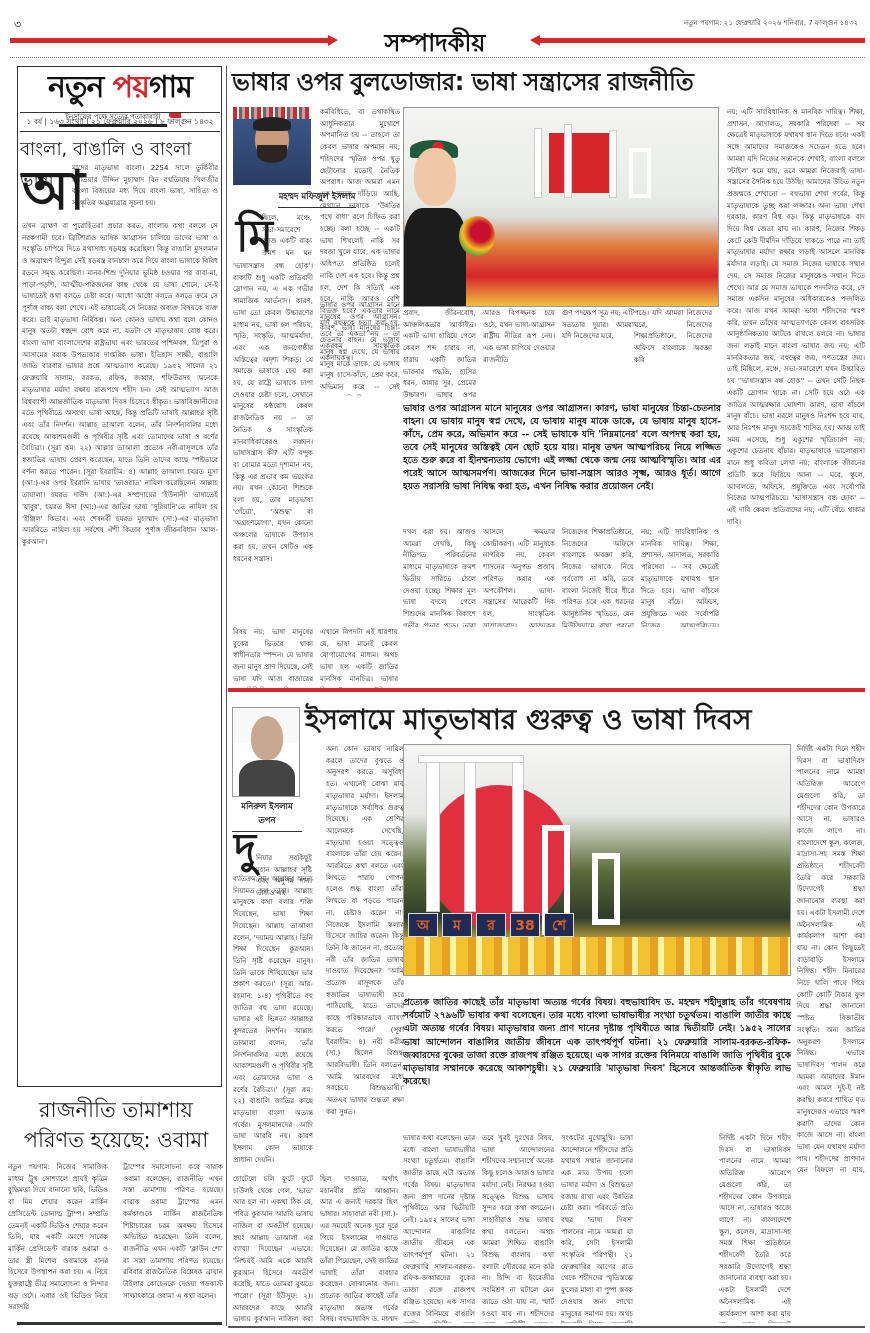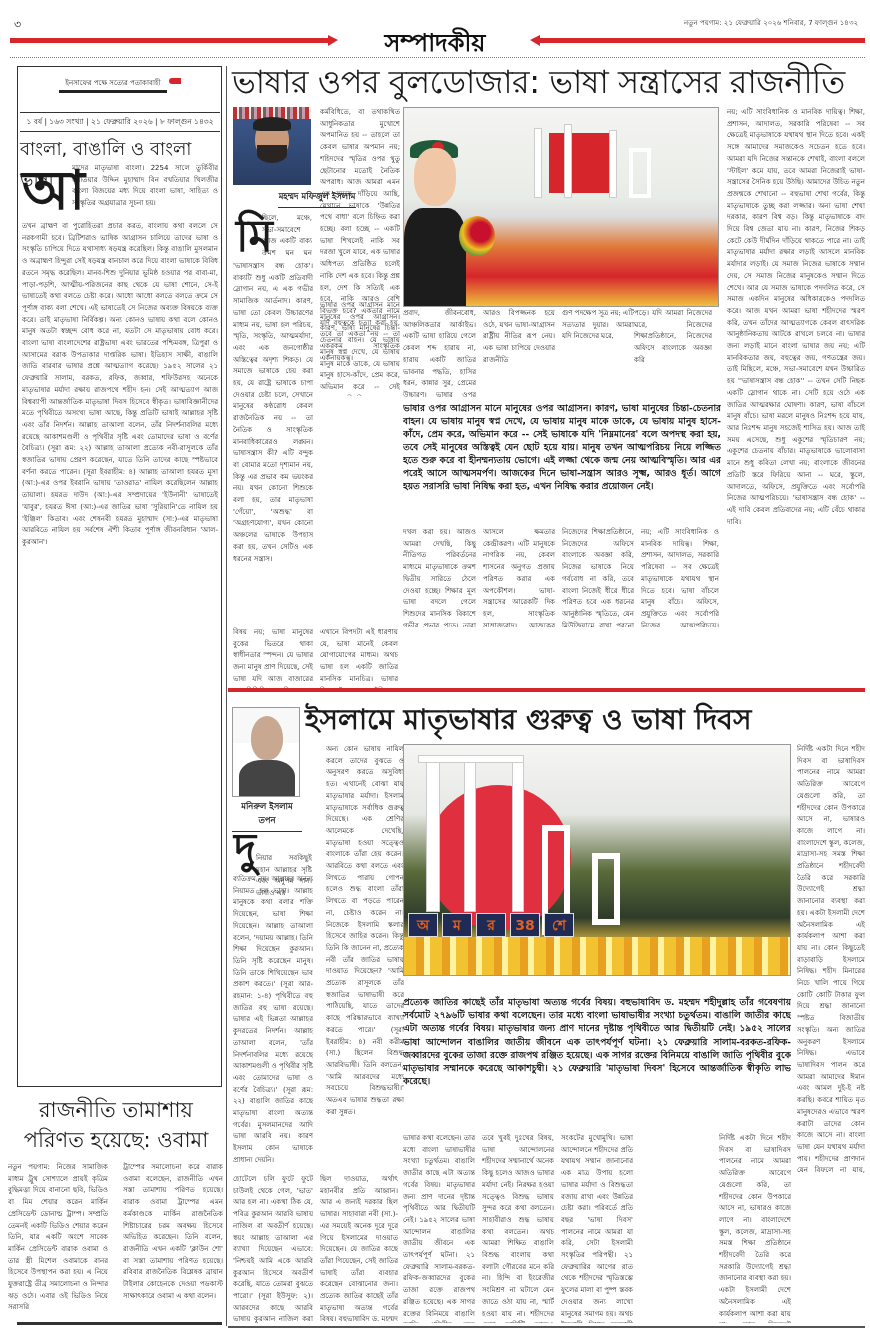--- a/index.html
+++ b/index.html
@@ -33,21 +33,21 @@
   .left-body-1 { left: 72px; top: 163px; width: 146px; height: 58px; }
   .left-body-2 { left: 22px; top: 221px; width: 196px; height: 860px; text-indent: 0; }
 
   .left-h2 { left: 10px; top: 1095px; width: 212px; text-align: center; font-size: 21px; line-height: 30px; font-family: "DejaVu Sans", sans-serif; }
   .obama-col1 { left: 8px; top: 1162px; width: 100px; height: 150px; }
   .obama-col2 { left: 123px; top: 1162px; width: 100px; height: 150px; }
   .bottom-rule-left { left: 17px; top: 1322px; width: 205px; border-top: 3px solid #333; }
 
   
   .vline-main { left: 226px; top: 66px; height: 1260px; border-left: 1px solid #555; }
-  .headline1 { left: 232px; top: 60px; width: 634px; font-size: 32px; font-weight: normal; font-family: "DejaVu Sans", sans-serif; line-height: 44px; white-space: nowrap; letter-spacing: -0.5px; }
+  .headline1 { left: 232px; top: 60px; width: 634px; font-size: 24px; font-weight: bold; font-family: "DejaVu Sans", sans-serif; line-height: 44px; white-space: nowrap; letter-spacing: -0.5px; }
 
   .photo1 { left: 233px; top: 107px; width: 78px; height: 78px; background: linear-gradient(#3d5b8f 0%, #2a3d63 100%); overflow: hidden; }
   .photo1 .shelf { position: absolute; left: 0; top: 0; width: 100%; height: 12px; background: repeating-linear-gradient(90deg, #b33 0 4px, #eee 4px 6px, #666 6px 9px, #c9a 9px 12px); }
   .photo1 .head { position: absolute; left: 22px; top: 12px; width: 34px; height: 40px; background: #c99b7a; border-radius: 50% 50% 45% 45%; }
   .photo1 .hair { position: absolute; left: 20px; top: 10px; width: 38px; height: 14px; background: #222; border-radius: 50% 50% 20% 20%; }
   .photo1 .beard { position: absolute; left: 24px; top: 38px; width: 30px; height: 18px; background: #2a2522; border-radius: 0 0 50% 50%; }
   .byline1 { left: 233px; top: 190px; width: 78px; text-align: center; font-size: 8.5px; font-family: "DejaVu Sans", sans-serif; font-weight: bold; border-bottom: 1px solid #333; padding-bottom: 3px; margin-left: 45px; }
   .dropcap-mi { left: 236px; top: 212px; font-size: 44px; font-weight: bold; line-height: 48px; font-family: "DejaVu Sans", sans-serif; }
   .c1a { left: 262px; top: 213px; width: 50px; height: 48px; }
   .c1b { left: 233px; top: 261px; width: 80px; height: 370px; }
@@ -111,20 +111,21 @@
 
 <div class="abs page-num">৩</div>
 <div class="abs dateline">নতুন পয়গাম: ২১ ফেব্রুয়ারি ২০২৬ শনিবার, 7 ফাল্গুন ১৪৩২</div>
 <div class="abs redbar left"></div>
 <div class="abs redbar right"></div>
 <div class="abs section-title">সম্পাদকীয়</div>
 <div class="abs dotline"></div>
 
 <div class="abs left-box"></div>
 <div class="abs masthead">
+  <div class="masthead-name"><span>নতুন </span><span class="red">পয়</span><span>গাম</span></div>
   <div><span class="masthead-tag">ইনসাফের পক্ষে সত্যের পতাকাবাহী</span><span class="masthead-arrow"></span></div>
 </div>
 <div class="abs issue-bar">১ বর্ষ | ১৬৩ সংখ্যা | ২১ ফেব্রুয়ারি ২০২৬ | ৮ ফাল্গুন ১৪৩২</div>
 <div class="abs left-headline">বাংলা, বাঙালি ও বাংলা ভাষা</div>
 <div class="abs dropcap-a">আ</div>
 <div class="abs body-text left-body-1">মাদের মাতৃভাষা বাংলা। 2254 সালে তুর্কিবীর ইখতিয়ার উদ্দিন মুহাম্মাদ বিন বখতিয়ার খিলজীর বাংলা বিজয়ের মধ্য দিয়ে বাংলা ভাষা, সাহিত্য ও সংস্কৃতির অগ্রযাত্রার সূচনা হয়।</div>
 <div class="abs body-text left-body-2">তখন ব্রাহ্মণ বা পুরোহিতরা প্রচার করত, বাংলায় কথা বললে সে নরকগামী হবে। ব্রিটিশরাও ভাষিক আগ্রাসন চালিয়ে তাদের ভাষা ও সংস্কৃতি চাপিয়ে দিতে যথাসাধ্য ষড়যন্ত্র করেছিল। কিন্তু বাঙালি মুসলমান ও অব্রাহ্মণ হিন্দুরা সেই ষড়যন্ত্র বানচাল করে দিয়ে বাংলা ভাষাকে বিবিধ রতনে সমৃদ্ধ করেছিল। মানব-শিশু দুনিয়ার ভূমিষ্ঠ হওয়ার পর বাবা-মা, পাড়া-পড়শি, আত্মীয়-পরিজনের কাছ থেকে যে ভাষা শোনে, সে-ই ভাষাতেই কথা বলতে চেষ্টা করে। আধো আধো বলতে বলতে ক্রমে সে পূর্ণাঙ্গ বাক্য বলা শেখে। এই ভাষাতেই সে নিজের অব্যক্ত বিষয়কে ব্যক্ত করে। তাই মাতৃভাষা নির্বিকল্প। অন্য কোনও ভাষায় কথা বলে কোনও মানুষ অতটা স্বচ্ছন্দ বোধ করে না, যতটা সে মাতৃভাষায় বোধ করে। বাংলা ভাষা বাংলাদেশের রাষ্ট্রভাষা এবং ভারতের পশ্চিমবঙ্গ, ত্রিপুরা ও আসামের বরাক উপত্যকার দাপ্তরিক ভাষা। ইতিহাস সাক্ষী, বাঙালি জাতি বারবার ভাষার প্রশ্নে আত্মত্যাগ করেছে। ১৯৫২ সালের ২১ ফেব্রুয়ারি সালাম, বরকত, রফিক, জব্বার, শফিউরসহ অনেকে মাতৃভাষার মর্যাদা রক্ষায় রাজপথে শহীদ হন। সেই আত্মত্যাগ আজ বিশ্বব্যাপী আন্তর্জাতিক মাতৃভাষা দিবস হিসেবে স্বীকৃত। ভাষাবিজ্ঞানীদের মতে পৃথিবীতে অসংখ্য ভাষা আছে, কিন্তু প্রতিটি ভাষাই আল্লাহর সৃষ্টি এবং তাঁর নিদর্শন। আল্লাহ তাআলা বলেন, তাঁর নিদর্শনাবলির মধ্যে রয়েছে আকাশমণ্ডলী ও পৃথিবীর সৃষ্টি এবং তোমাদের ভাষা ও বর্ণের বৈচিত্র্য। (সূরা রূম: ২২) আল্লাহ তাআলা প্রত্যেক নবী-রাসূলকে তাঁর স্বজাতির ভাষায় প্রেরণ করেছেন, যাতে তিনি তাদের কাছে স্পষ্টভাবে বর্ণনা করতে পারেন। (সূরা ইবরাহীম: ৪) আল্লাহ তাআলা হযরত মূসা (আ:)-এর ওপর ইবরানি ভাষায় 'তাওরাত' নাযিল করেছিলেন আল্লাহ তায়ালা। হযরত দাউদ (আ:)-এর সম্প্রদায়ের 'ইউনানী' ভাষাতেই 'যাবুর', হযরত ঈসা (আ:)-এর জাতির ভাষা 'সুরিয়ানি'তে নাযিল হয় 'ইঞ্জিল' কিতাব। এবং শেষনবী হযরত মুহাম্মাদ (সা:)-এর মাতৃভাষা আরবিতে নাযিল হয় সর্বশেষ ঐশী কিতাব পূর্ণাঙ্গ জীবনবিধান 'আল-কুরআন'।</div>
 
 <div class="abs left-h2">রাজনীতি তামাশায় পরিণত হয়েছে: ওবামা</div>
 <div class="abs body-text obama-col1">নতুন পয়গাম: নিজের সামাজিক মাধ্যম ট্রুথ সোশ্যালে প্রায়ই কৃত্রিম বুদ্ধিমত্তা দিয়ে বানানো ছবি, ভিডিও বা মিম শেয়ার করেন মার্কিন প্রেসিডেন্ট ডোনাল্ড ট্রাম্প। সম্প্রতি তেমনই একটি ভিডিও শেয়ার করেন তিনি, যার একটি অংশে সাবেক মার্কিন প্রেসিডেন্ট বারাক ওবামা ও তার স্ত্রী মিশেল ওবামাকে বানর হিসেবে উপস্থাপন করা হয়। এ নিয়ে যুক্তরাষ্ট্রে তীব্র সমালোচনা ও নিন্দার ঝড় ওঠে। এবার ওই ভিডিও নিয়ে সরাসরি</div>

